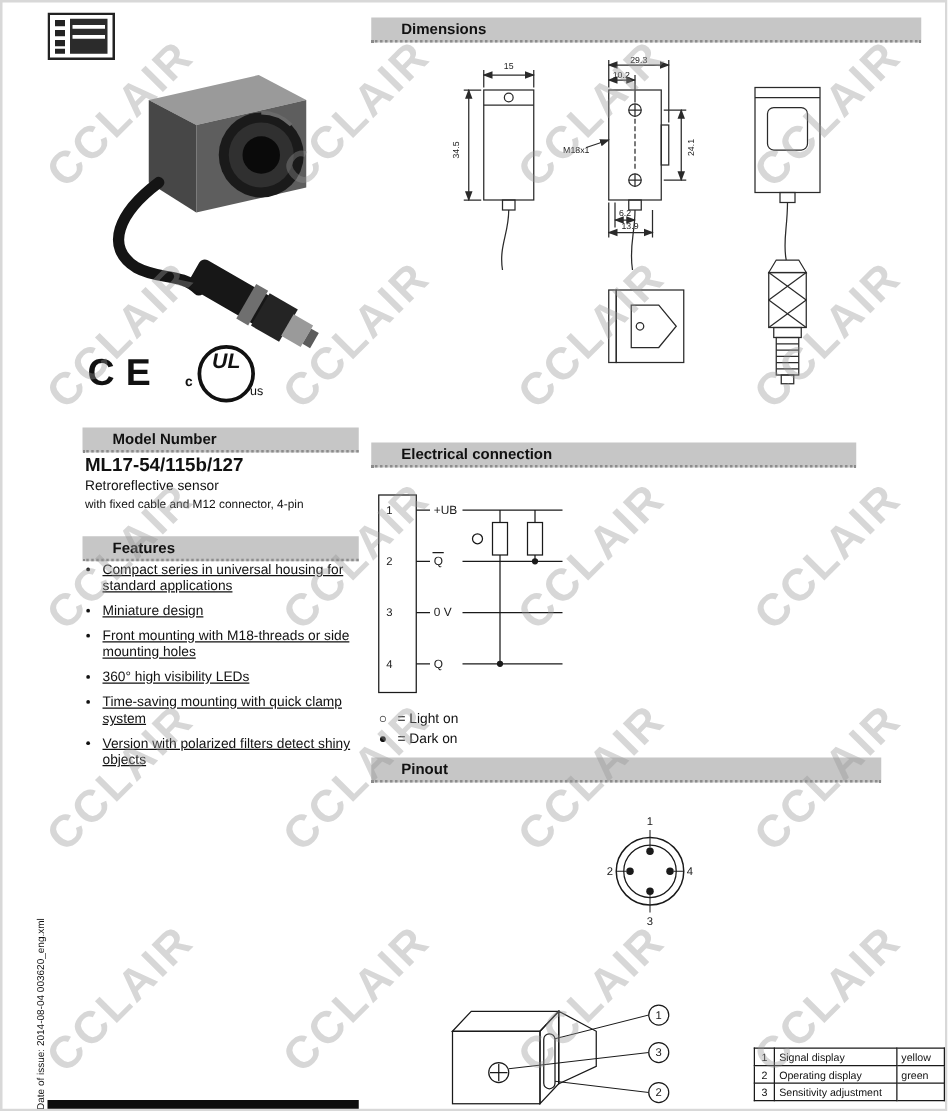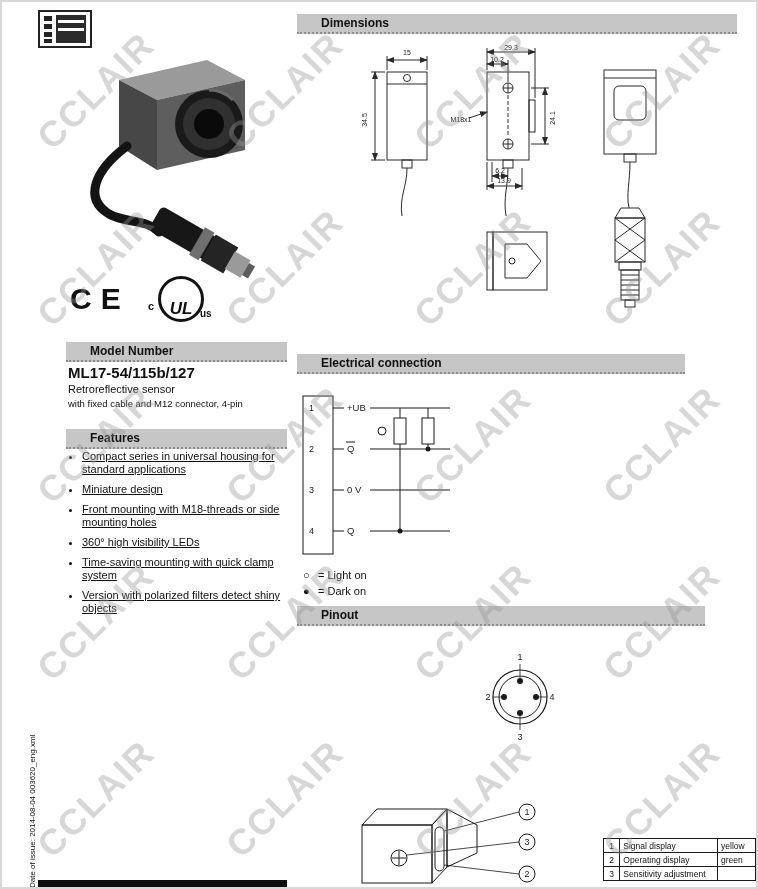--- a/index.html
+++ b/index.html
@@ -23,24 +23,24 @@
   .bar-elec{left:295px;top:352px;width:388px;}
   .bar-pinout{left:295px;top:604px;width:408px;align-items:center;}
   .bar-ind{left:295px;top:763px;width:440px;}
 
   .product-icon{position:absolute;left:36px;top:8px;width:54px;height:38px;z-index:2;}
   .product-photo{position:absolute;left:55px;top:44px;width:228px;height:238px;z-index:2;}
 
   .ce{position:absolute;left:68px;top:280px;font-size:30px;font-weight:bold;letter-spacing:9px;z-index:2;}
   .ul-logo{position:absolute;left:146px;top:274px;width:60px;height:54px;z-index:2;}
   .ul-circle{position:absolute;left:10px;top:0;width:40px;height:40px;border:3px solid #111;
-             border-radius:50%;display:flex;align-items:flex-end;justify-content:center;background:#fff;}
+             border-radius:50%;display:flex;align-items:flex-start;justify-content:center;background:#fff;}
   .ul-text{font-weight:bold;font-style:italic;font-size:17px;}
   .ul-c{position:absolute;left:0px;top:24px;font-weight:bold;font-size:11px;}
-  .ul-us{position:absolute;left:52px;top:32px;font-weight:bold;font-size:10px;}
+  .ul-us{position:absolute;left:52px;top:32px;font-weight:normal;font-size:10px;}
 
   .model-number{position:absolute;left:66px;top:362px;font-size:15px;font-weight:bold;z-index:2;}
   .model-type{position:absolute;left:66px;top:381px;font-size:11px;z-index:2;}
   .model-desc{position:absolute;left:66px;top:396px;font-size:9.5px;z-index:2;}
 
   .features{position:absolute;left:64px;top:448px;width:224px;margin:0;padding:0 0 0 16px;z-index:2;text-decoration:underline;}
   .features li{font-size:11px;line-height:13px;margin-bottom:7px;}
 
   .dims{position:absolute;left:297px;top:40px;width:438px;height:305px;z-index:2;}
   .elec{position:absolute;left:298px;top:390px;width:430px;height:170px;z-index:2;}

